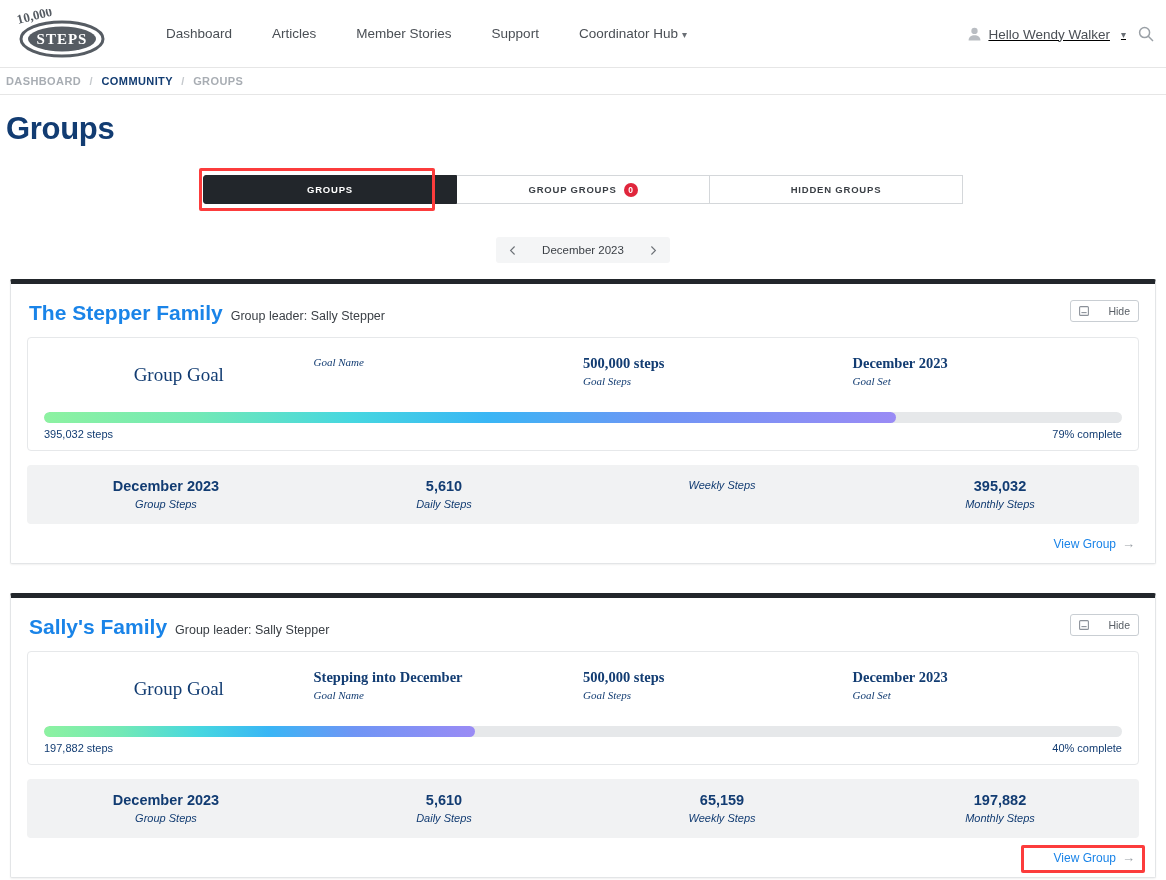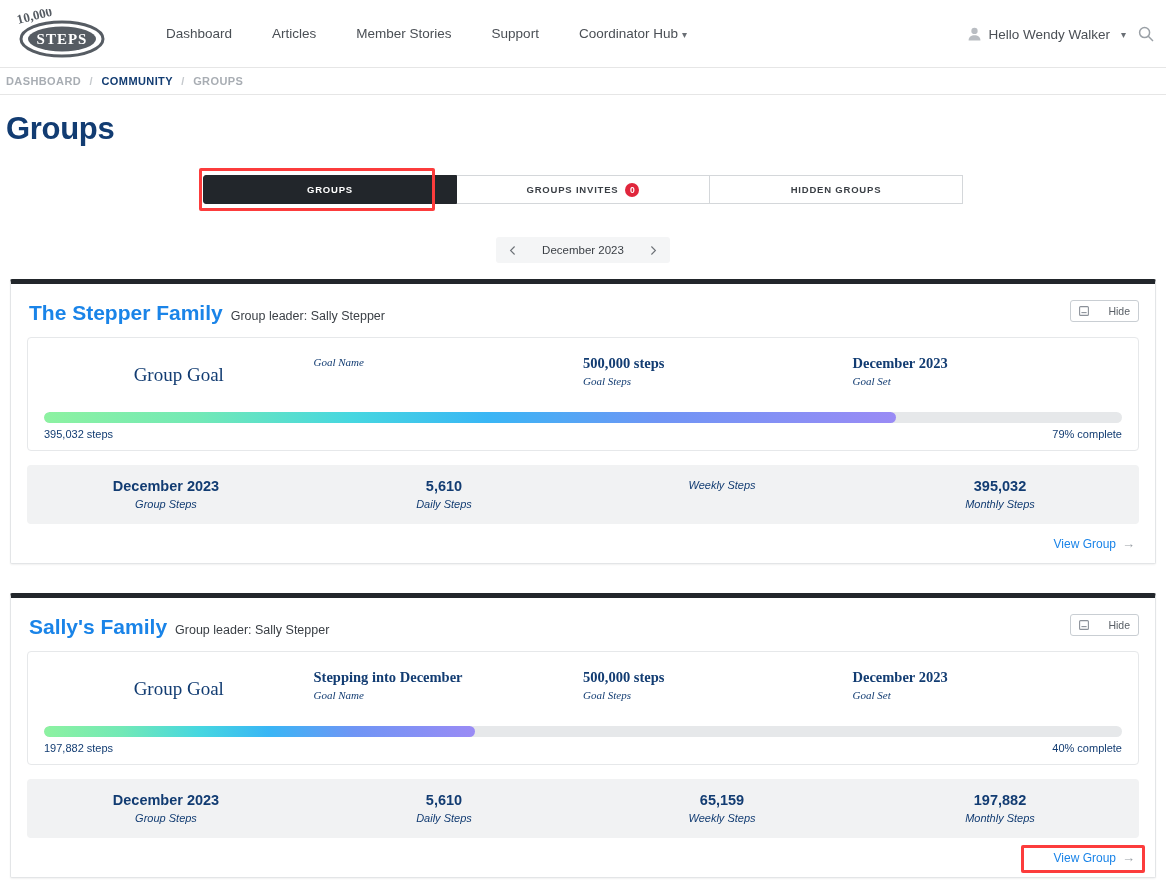--- a/index.html
+++ b/index.html
@@ -50,20 +50,21 @@
   }
 
   .rightnav {
     position: absolute;
     right: 12px;
     top: 0;
     height: 68px;
     display: flex;
     align-items: center;
     gap: 12px;
+    text-decoration: underline;
   }
   .user-chunk {
     display: flex;
     align-items: center;
     gap: 7px;
     color: #4a4f55;
     font-size: 13.5px;
   }
   .avatar-icon {
     width: 13px; height: 14px;
@@ -386,21 +387,21 @@
 </div>
 
 <h1 class="page-title">Groups</h1>
 
 <div class="tabs-row">
   <div class="tabs">
     <div class="tab active">
       <span>GROUPS</span>
     </div>
     <div class="tab">
-      <span>GROUPS INVITES</span>
+      <span>GROUP GROUPS</span>
       <span class="badge">0</span>
     </div>
     <div class="tab">
       <span>HIDDEN GROUPS</span>
     </div>
     <div class="tab-highlight"></div>
   </div>
 </div>
 
 <div class="month-row">

